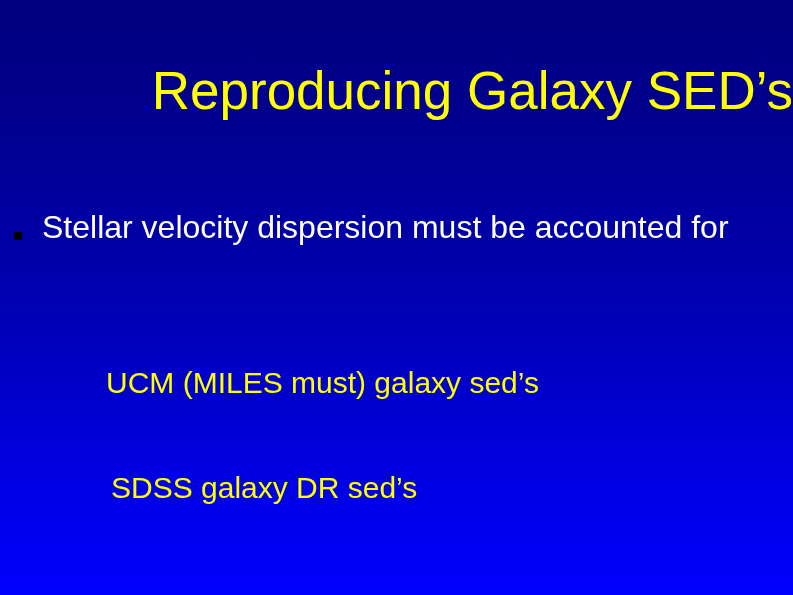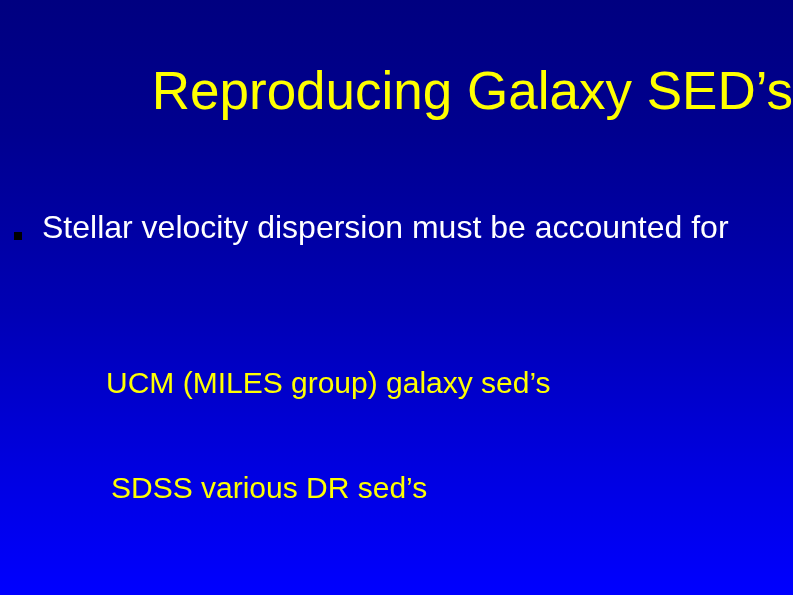--- a/index.html
+++ b/index.html
@@ -78,17 +78,17 @@
 
 <div id="slide">
 
   <div id="slide-title">Reproducing Galaxy SED’s</div>
 
   <div class="bullet-row">
     <div class="bullet-marker"></div>
     <div class="bullet-text">Stellar velocity dispersion must be accounted for</div>
   </div>
 
-  <div class="sub-line" id="sub-line-1">UCM (MILES group) galaxy sed’s</div>
+  <div class="sub-line" id="sub-line-1">UCM (MILES must) galaxy sed’s</div>
 
-  <div class="sub-line" id="sub-line-2">SDSS various DR sed’s</div>
+  <div class="sub-line" id="sub-line-2">SDSS galaxy DR sed’s</div>
 
 </div>
 
 </body></html>

